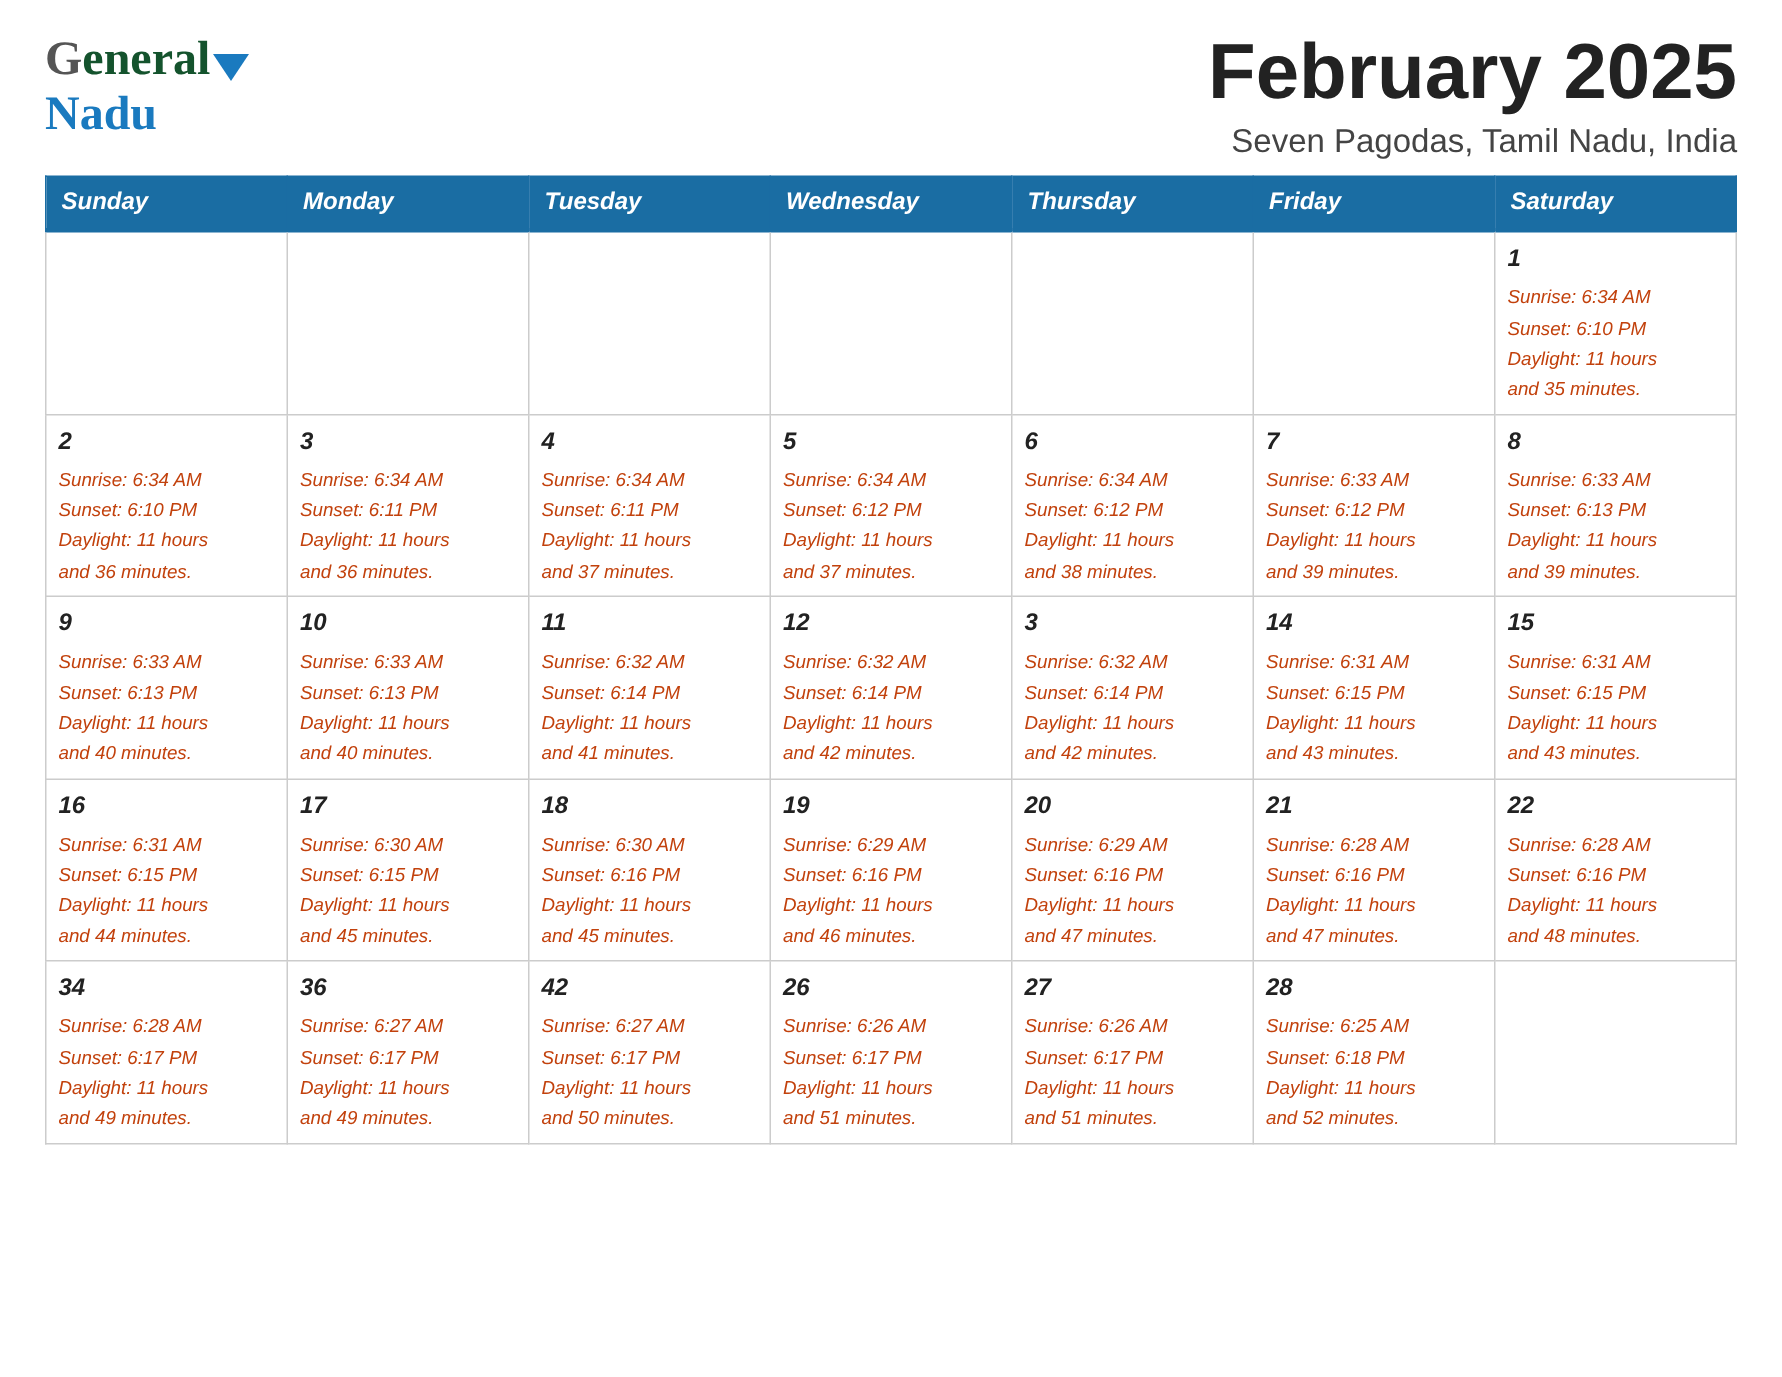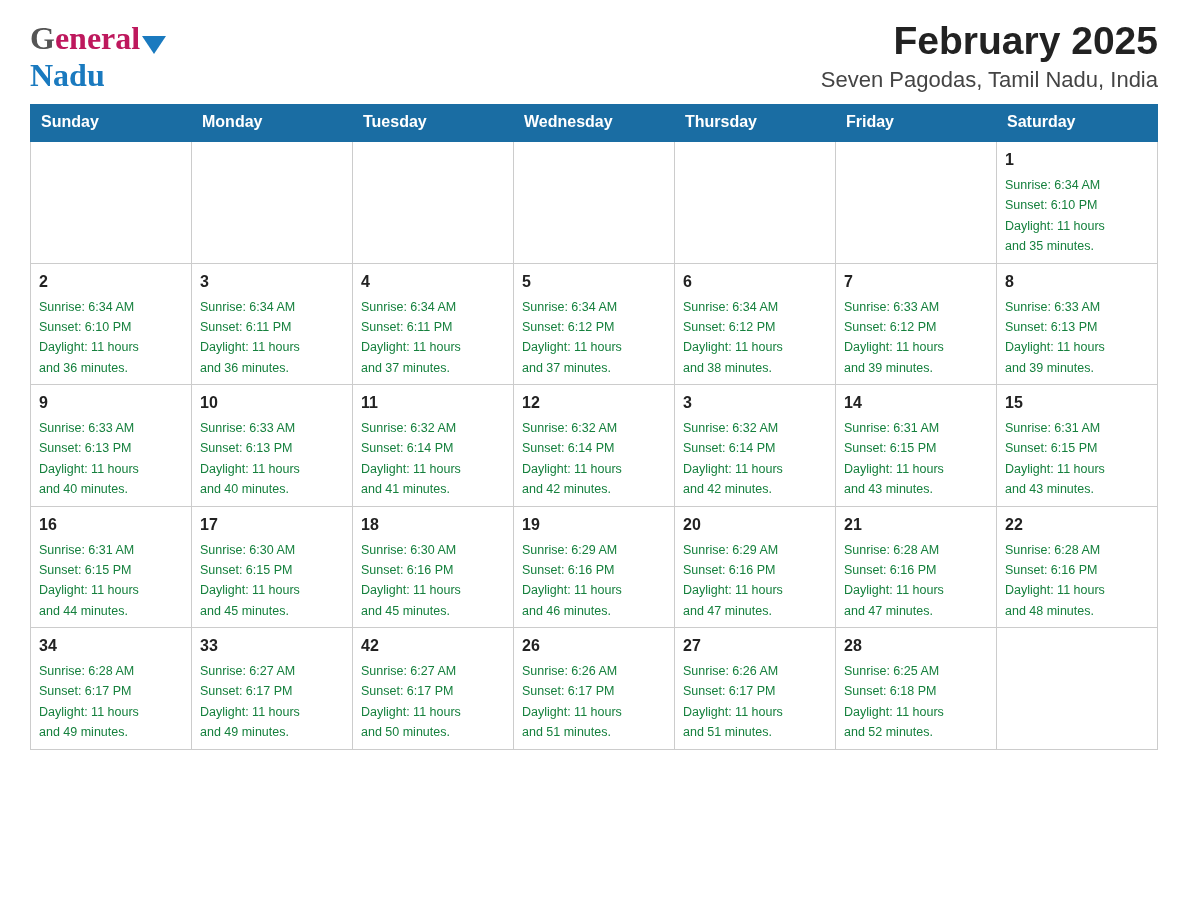--- a/index.html
+++ b/index.html
@@ -19,35 +19,37 @@
     }
     .logo-area {
       display: flex;
       flex-direction: column;
       align-items: flex-start;
     }
     .title-area {
       text-align: right;
     }
     .title-area h1 {
-      font-size: 39px;
+      font-size: 52px;
       font-weight: bold;
       color: #222;
       line-height: 1.1;
+      text-align: center;
     }
     .title-area h2 {
       font-size: 22px;
       font-weight: normal;
       color: #444;
       margin-top: 4px;
     }
     .calendar {
       width: 100%;
       border-collapse: collapse;
       margin-top: 10px;
+      font-style: italic;
     }
     .calendar thead tr th {
       background-color: #1a6da3;
       color: #fff;
       font-size: 16px;
       font-weight: bold;
       padding: 8px 10px;
       text-align: left;
       border: 1px solid #1a6da3;
     }
@@ -68,41 +70,41 @@
       border-left: 1px solid #ccc;
     }
     .day-number {
       font-size: 16px;
       font-weight: bold;
       display: block;
       margin-bottom: 3px;
     }
     .day-info {
       font-size: 12.5px;
-      color: #15803d;
+      color: #c2410c;
       line-height: 1.55;
     }
     .empty-cell {
       background: #f9f9f9;
     }
     
     .logo-wrapper {
       display: inline-flex;
       align-items: center;
     }
     .logo-g {
       font-size: 32px;
       font-weight: bold;
       color: #555;
       font-family: Georgia, serif;
     }
     .logo-eneral {
       font-size: 32px;
       font-weight: bold;
-      color: #be185d;
+      color: #14532d;
       font-family: Georgia, serif;
     }
     .logo-triangle {
       display: inline-block;
       width: 0;
       height: 0;
       border-left: 12px solid transparent;
       border-right: 12px solid transparent;
       border-top: 18px solid #1a7abf;
       margin: 0 2px;
@@ -180,21 +182,21 @@
         <td><span class="day-number">16</span><span class="day-info">Sunrise: 6:31 AM<br>Sunset: 6:15 PM<br>Daylight: 11 hours<br>and 44 minutes.</span></td>
         <td><span class="day-number">17</span><span class="day-info">Sunrise: 6:30 AM<br>Sunset: 6:15 PM<br>Daylight: 11 hours<br>and 45 minutes.</span></td>
         <td><span class="day-number">18</span><span class="day-info">Sunrise: 6:30 AM<br>Sunset: 6:16 PM<br>Daylight: 11 hours<br>and 45 minutes.</span></td>
         <td><span class="day-number">19</span><span class="day-info">Sunrise: 6:29 AM<br>Sunset: 6:16 PM<br>Daylight: 11 hours<br>and 46 minutes.</span></td>
         <td><span class="day-number">20</span><span class="day-info">Sunrise: 6:29 AM<br>Sunset: 6:16 PM<br>Daylight: 11 hours<br>and 47 minutes.</span></td>
         <td><span class="day-number">21</span><span class="day-info">Sunrise: 6:28 AM<br>Sunset: 6:16 PM<br>Daylight: 11 hours<br>and 47 minutes.</span></td>
         <td><span class="day-number">22</span><span class="day-info">Sunrise: 6:28 AM<br>Sunset: 6:16 PM<br>Daylight: 11 hours<br>and 48 minutes.</span></td>
       </tr>
       <tr>
         <td><span class="day-number">34</span><span class="day-info">Sunrise: 6:28 AM<br>Sunset: 6:17 PM<br>Daylight: 11 hours<br>and 49 minutes.</span></td>
-        <td><span class="day-number">33</span><span class="day-info">Sunrise: 6:27 AM<br>Sunset: 6:17 PM<br>Daylight: 11 hours<br>and 49 minutes.</span></td>
+        <td><span class="day-number">36</span><span class="day-info">Sunrise: 6:27 AM<br>Sunset: 6:17 PM<br>Daylight: 11 hours<br>and 49 minutes.</span></td>
         <td><span class="day-number">42</span><span class="day-info">Sunrise: 6:27 AM<br>Sunset: 6:17 PM<br>Daylight: 11 hours<br>and 50 minutes.</span></td>
         <td><span class="day-number">26</span><span class="day-info">Sunrise: 6:26 AM<br>Sunset: 6:17 PM<br>Daylight: 11 hours<br>and 51 minutes.</span></td>
         <td><span class="day-number">27</span><span class="day-info">Sunrise: 6:26 AM<br>Sunset: 6:17 PM<br>Daylight: 11 hours<br>and 51 minutes.</span></td>
         <td><span class="day-number">28</span><span class="day-info">Sunrise: 6:25 AM<br>Sunset: 6:18 PM<br>Daylight: 11 hours<br>and 52 minutes.</span></td>
         <td class="empty-cell"></td>
       </tr>
     </tbody>
 </table>
 
 </body></html>

